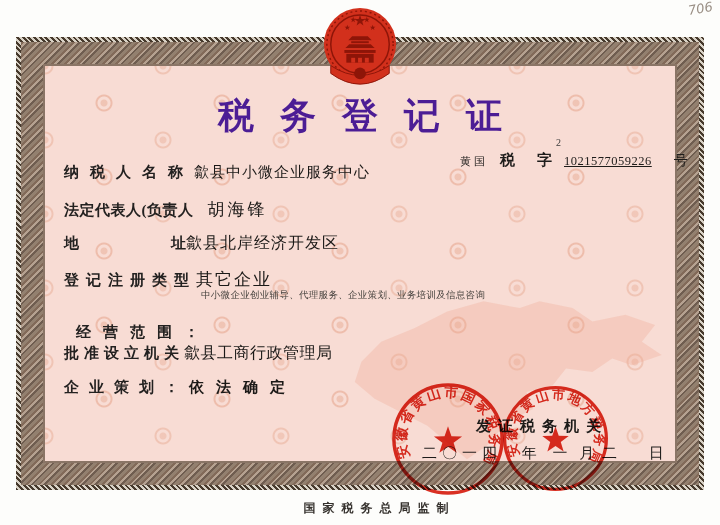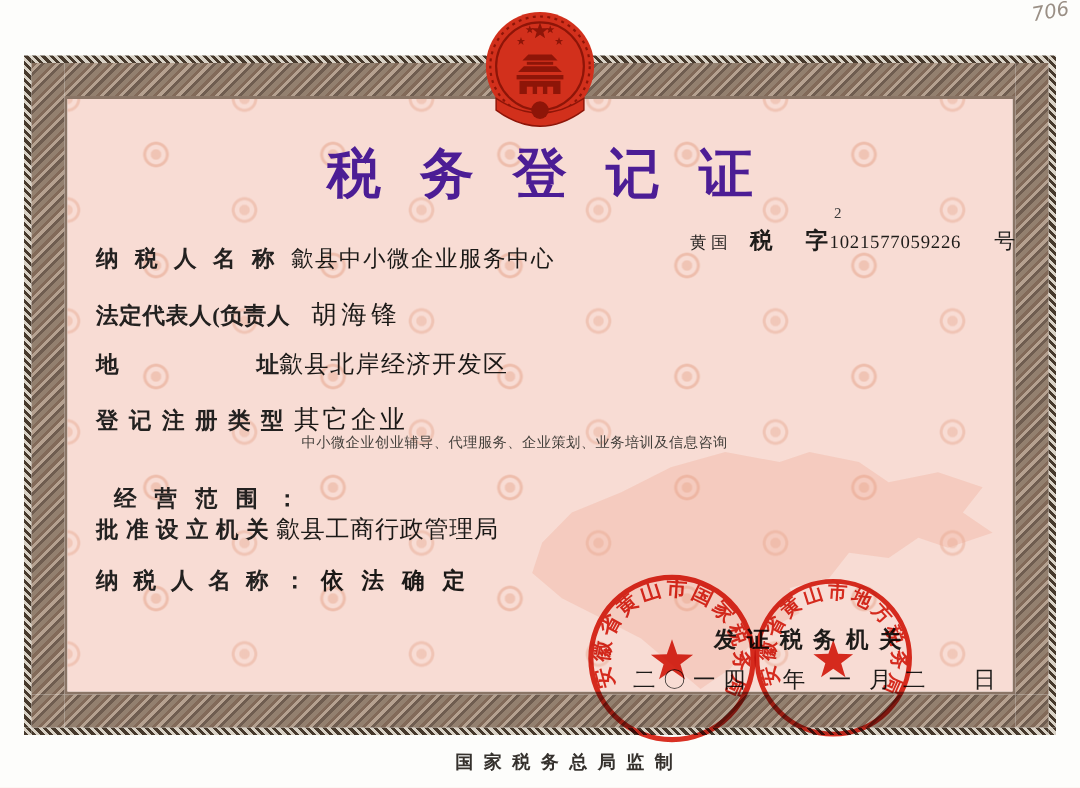--- a/index.html
+++ b/index.html
@@ -36,21 +36,21 @@
 
   
   .handwritten{left:688px;top:1px;font-family:"DejaVu Sans",sans-serif;
     font-size:13px;font-style:italic;color:#9a8f85;transform:rotate(-10deg);}
   .title{left:0;right:0;top:92px;text-align:center;font-size:36px;font-weight:bold;
     letter-spacing:26px;text-indent:26px;color:#4c1d95;}
   .serial{left:460px;top:151px;display:flex;align-items:baseline;white-space:nowrap;justify-content:flex-end;}
   .serial .region{font-size:11px;letter-spacing:3px;}
   .serial .shui{font-size:15px;font-weight:bold;margin-left:12px;}
   .serial .zi{font-size:15px;font-weight:bold;margin-left:22px;}
-  .serial .num{font-size:12.5px;letter-spacing:0.5px;margin-left:1px;}
+  .serial .num{font-size:12.5px;letter-spacing:0.5px;margin-left:12px;text-decoration:underline;}
   .serial .hao{font-size:14px;margin-left:22px;}
   .serial-sup{left:556px;top:137px;font-size:10px;color:#3a3a3a;}
 
   .row{left:64px;white-space:nowrap;font-size:15px;}
   .row .lbl{font-weight:bold;color:#232120;}
   .row .val{color:#1b1917;}
   .r1{top:163px;} .r1 .lbl{letter-spacing:11px;} .r1 .val{font-size:15px;letter-spacing:1px;}
   .r2{top:198px;} .r2 .lbl{letter-spacing:0.5px;} .r2 .val{font-size:17px;letter-spacing:3px;margin-left:14px;}
   .r3{top:233px;} .r3 .lbl2{margin-left:92px;font-weight:bold;} .r3 .val{font-size:16px;letter-spacing:1px;}
   .r4{top:268px;} .r4 .lbl{letter-spacing:7px;text-align:center;} .r4 .val{font-size:17px;letter-spacing:2px;}
@@ -145,21 +145,21 @@
 
 <div class="abs row r5">
   <span class="lbl">经营范围：</span><span class="val"></span>
 </div>
 
 <div class="abs row r6">
   <span class="lbl">批准设立机关</span><span class="val">歙县工商行政管理局</span>
 </div>
 
 <div class="abs row r7">
-  <span class="lbl">纳税人名称：</span><span class="val">依法确定</span>
+  <span class="lbl">企业策划：</span><span class="val">依法确定</span>
 </div>
 
 <div class="abs issuer-label">发证税务机关</div>
 <div class="abs issue-date">
   <span class="y">二〇一四</span>
   <span class="u1">年</span>
   <span class="m">一</span>
   <span class="u2">月</span>
   <span class="d">二</span>
   <span class="u3">日</span>

